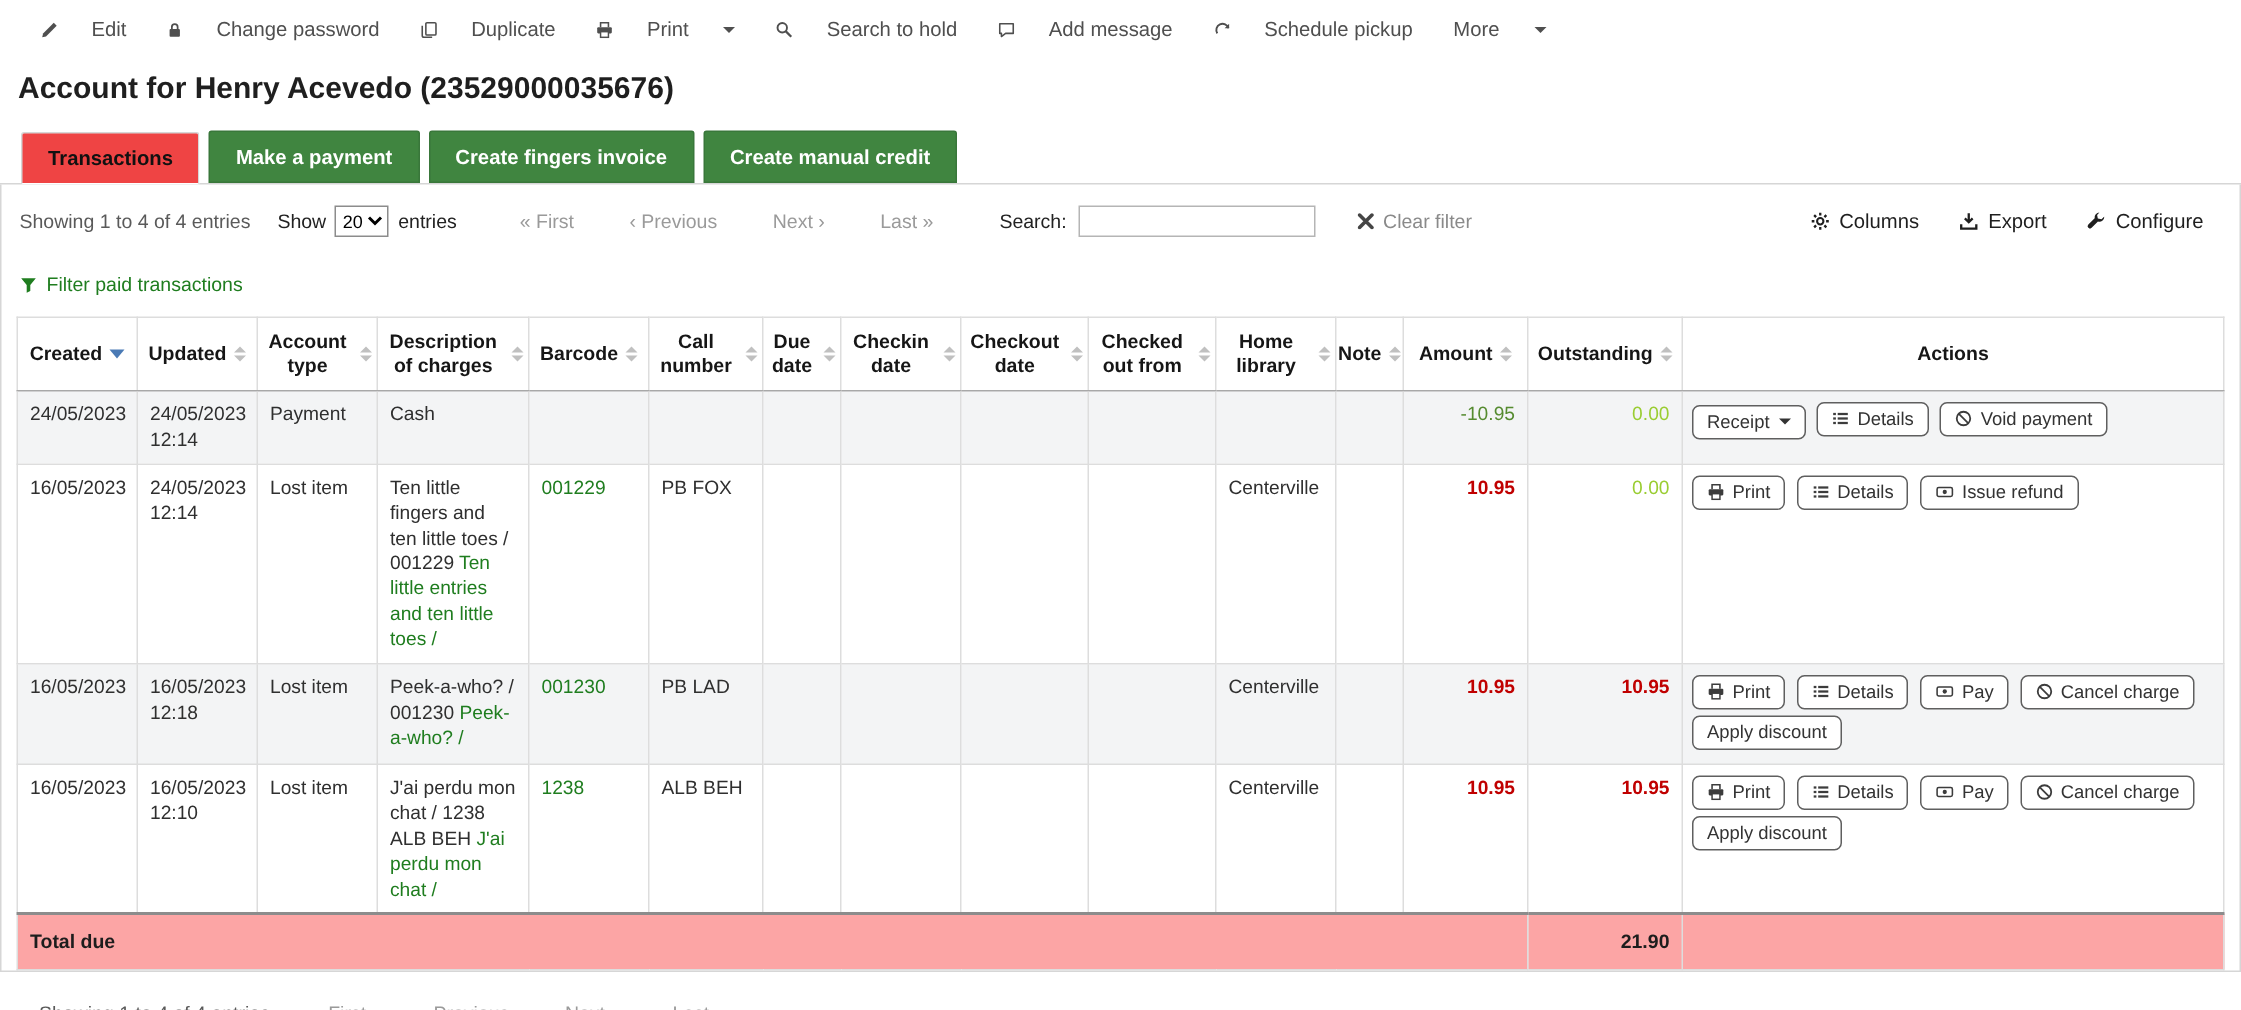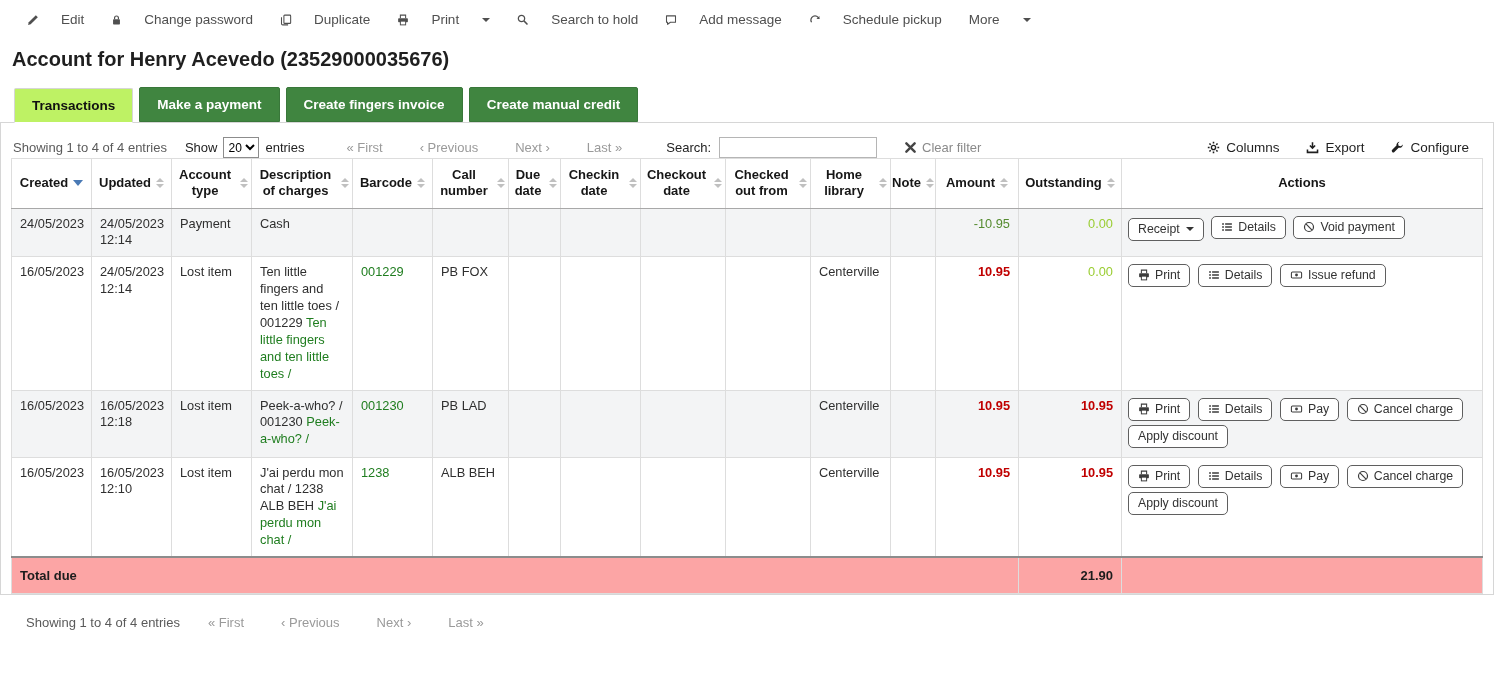--- a/index.html
+++ b/index.html
@@ -14,21 +14,21 @@
   .toolbar { display: flex; align-items: center; gap: 27px; padding: 12px 14px 11px 27px; }
   .toolbar-item { display: inline-flex; align-items: center; gap: 22px; color: #4f4f4f; font-size: 13.5px; }
   .caret { width: 0; height: 0; border-left: 4px solid transparent; border-right: 4px solid transparent; border-top: 4px solid currentColor; display: inline-block; margin-left: 1px; }
 
   
   .page-title { font-size: 20px; font-weight: bold; color: #1f1f1f; margin: 10px 12px 16px 12px; }
 
   
   .tabs { display: flex; align-items: flex-end; gap: 6px; padding-left: 14px; border-bottom: 1px solid #d6d6d6; }
   .tab { padding: 9px 17px; font-size: 13.5px; font-weight: bold; border-radius: 2px 2px 0 0; cursor: pointer; }
-  .tab.active { background: #bef264; color: #111; border: 1px solid #d6d6d6; border-bottom: 1px solid #fff; margin-bottom: -1px; }
+  .tab.active { background: #ef4444; color: #111; border: 1px solid #d6d6d6; border-bottom: 1px solid #fff; margin-bottom: -1px; }
   .tab.green { background: #408540; color: #fff; border: 1px solid #39773a; }
 
   
   .panel { border-left: 1px solid #d6d6d6; border-right: 1px solid #d6d6d6; border-bottom: 1px solid #d6d6d6; padding: 14px 10px 0 10px; }
 
   .controls { display: flex; align-items: center; font-size: 13px; }
   .showing { color: #5a5a5a; margin-left: 2px; }
   .show-entries { display: inline-flex; align-items: center; gap: 6px; color: #222; margin-left: 18px; }
   .show-entries select { font-size: 12px; height: 21px; border: 1px solid #8c8c8c; background: #fff; font-family: inherit; }
   .pager { display: inline-flex; gap: 37px; margin-left: 42px; }
@@ -186,20 +186,28 @@
       </a>
       <a>
         <svg viewBox="0 0 16 16" width="13" height="13">
             <path d="M14.6 4.3a4 4 0 01-5.2 3.9l-5.2 5.2a1.9 1.9 0 11-2.7-2.7l5.2-5.2A4 4 0 0110.6 .9L8.7 2.8l.6 3 3 .6 1.9-1.9z" fill="currentColor"></path>
           </svg>
         <span>Configure</span>
       </a>
     </span>
   </div>
 
+  <div class="filter-row">
+    <a class="filter-link">
+      <svg viewBox="0 0 16 16" width="12" height="12">
+          <path d="M1.5 2h13L9.6 7.9v5.4l-3.2 1.6V7.9z" fill="currentColor"></path>
+        </svg>
+      <span>Filter paid transactions</span>
+    </a>
+  </div>
 
   <table>
     <colgroup>
       <col style="width:80px">
         <col style="width:80px">
         <col style="width:80px">
         <col style="width:101px">
       <col style="width:80px">
         <col style="width:76px">
         <col style="width:52px">
@@ -384,21 +392,21 @@
               </svg>
               <span>Void payment</span>
             </button>
         </td>
       </tr>
 
       <tr>
         <td>16/05/2023</td>
         <td>24/05/2023 12:14</td>
         <td>Lost item</td>
-        <td><span>Ten little fingers and ten little toes / 001229</span> <a class="green-link">Ten little fingers and ten little toes /</a></td>
+        <td><span>Ten little fingers and ten little toes / 001229</span> <a class="green-link">Ten little entries and ten little toes /</a></td>
         <td><a class="green-link">001229</a></td>
         <td>PB FOX</td>
         <td></td>
         <td></td>
         <td></td>
         <td></td>
         <td>Centerville</td>
         <td></td>
         <td class="num debit">10.95</td>
         <td class="num zero">0.00</td>

